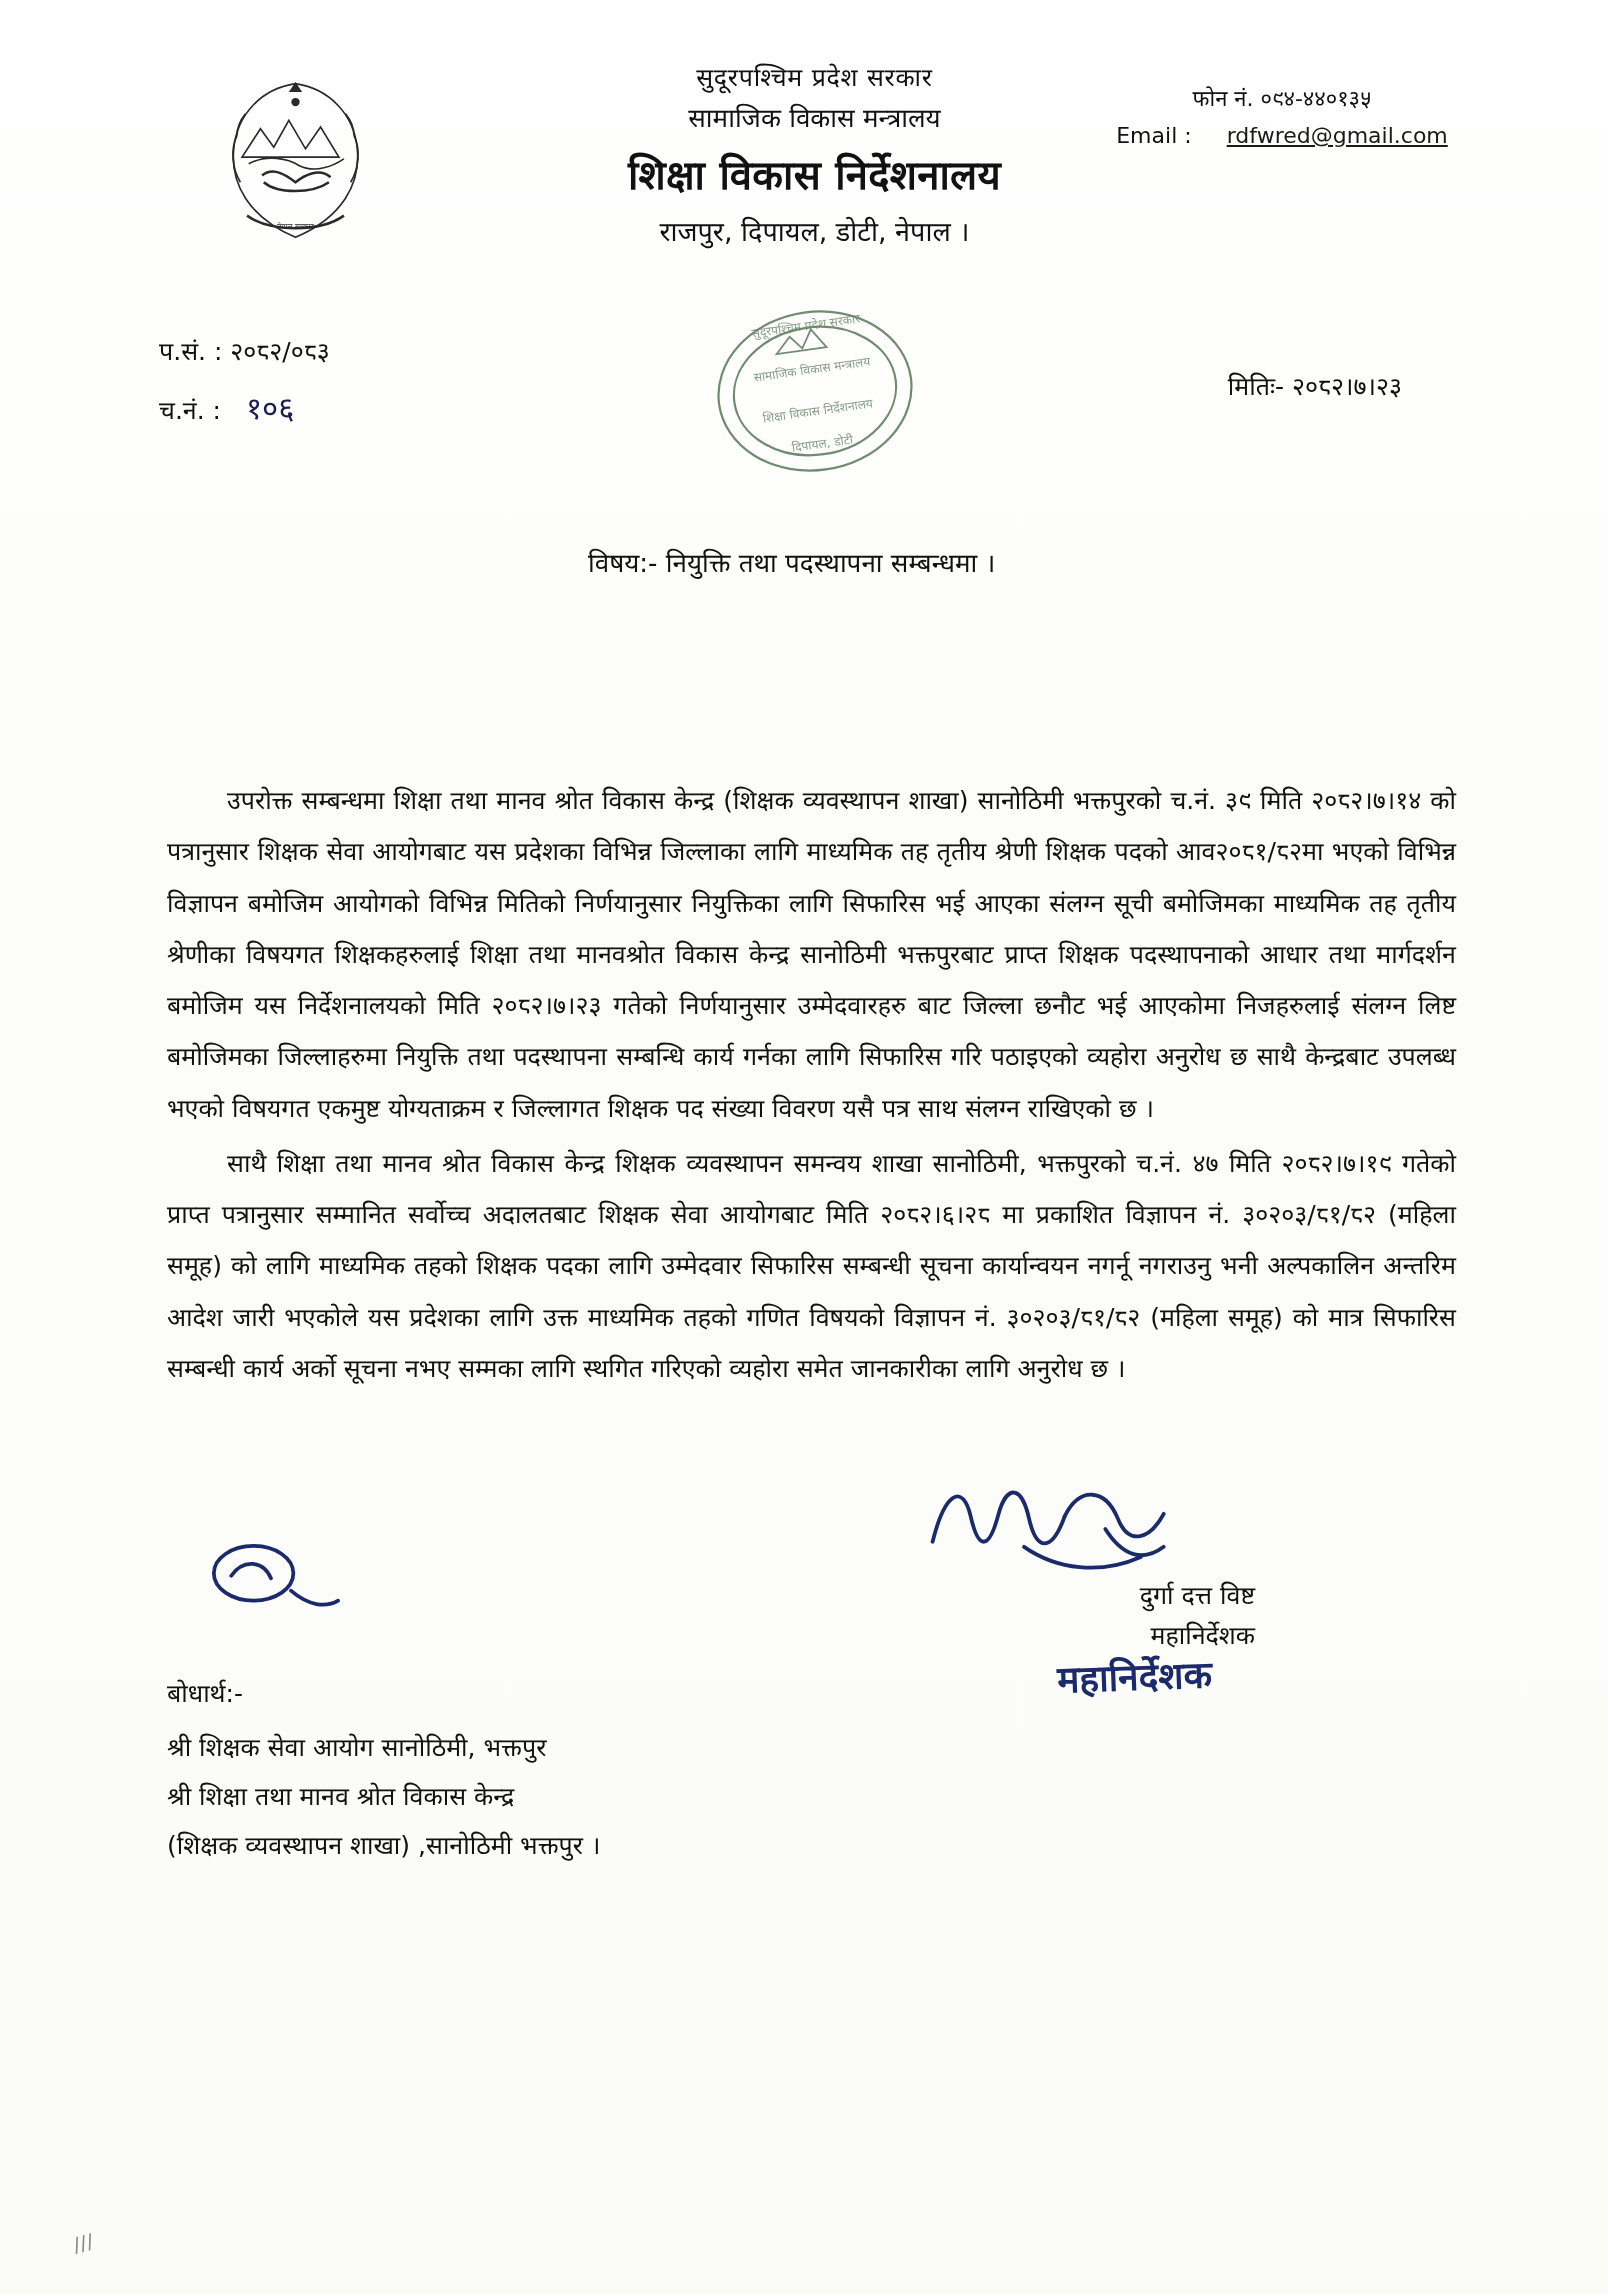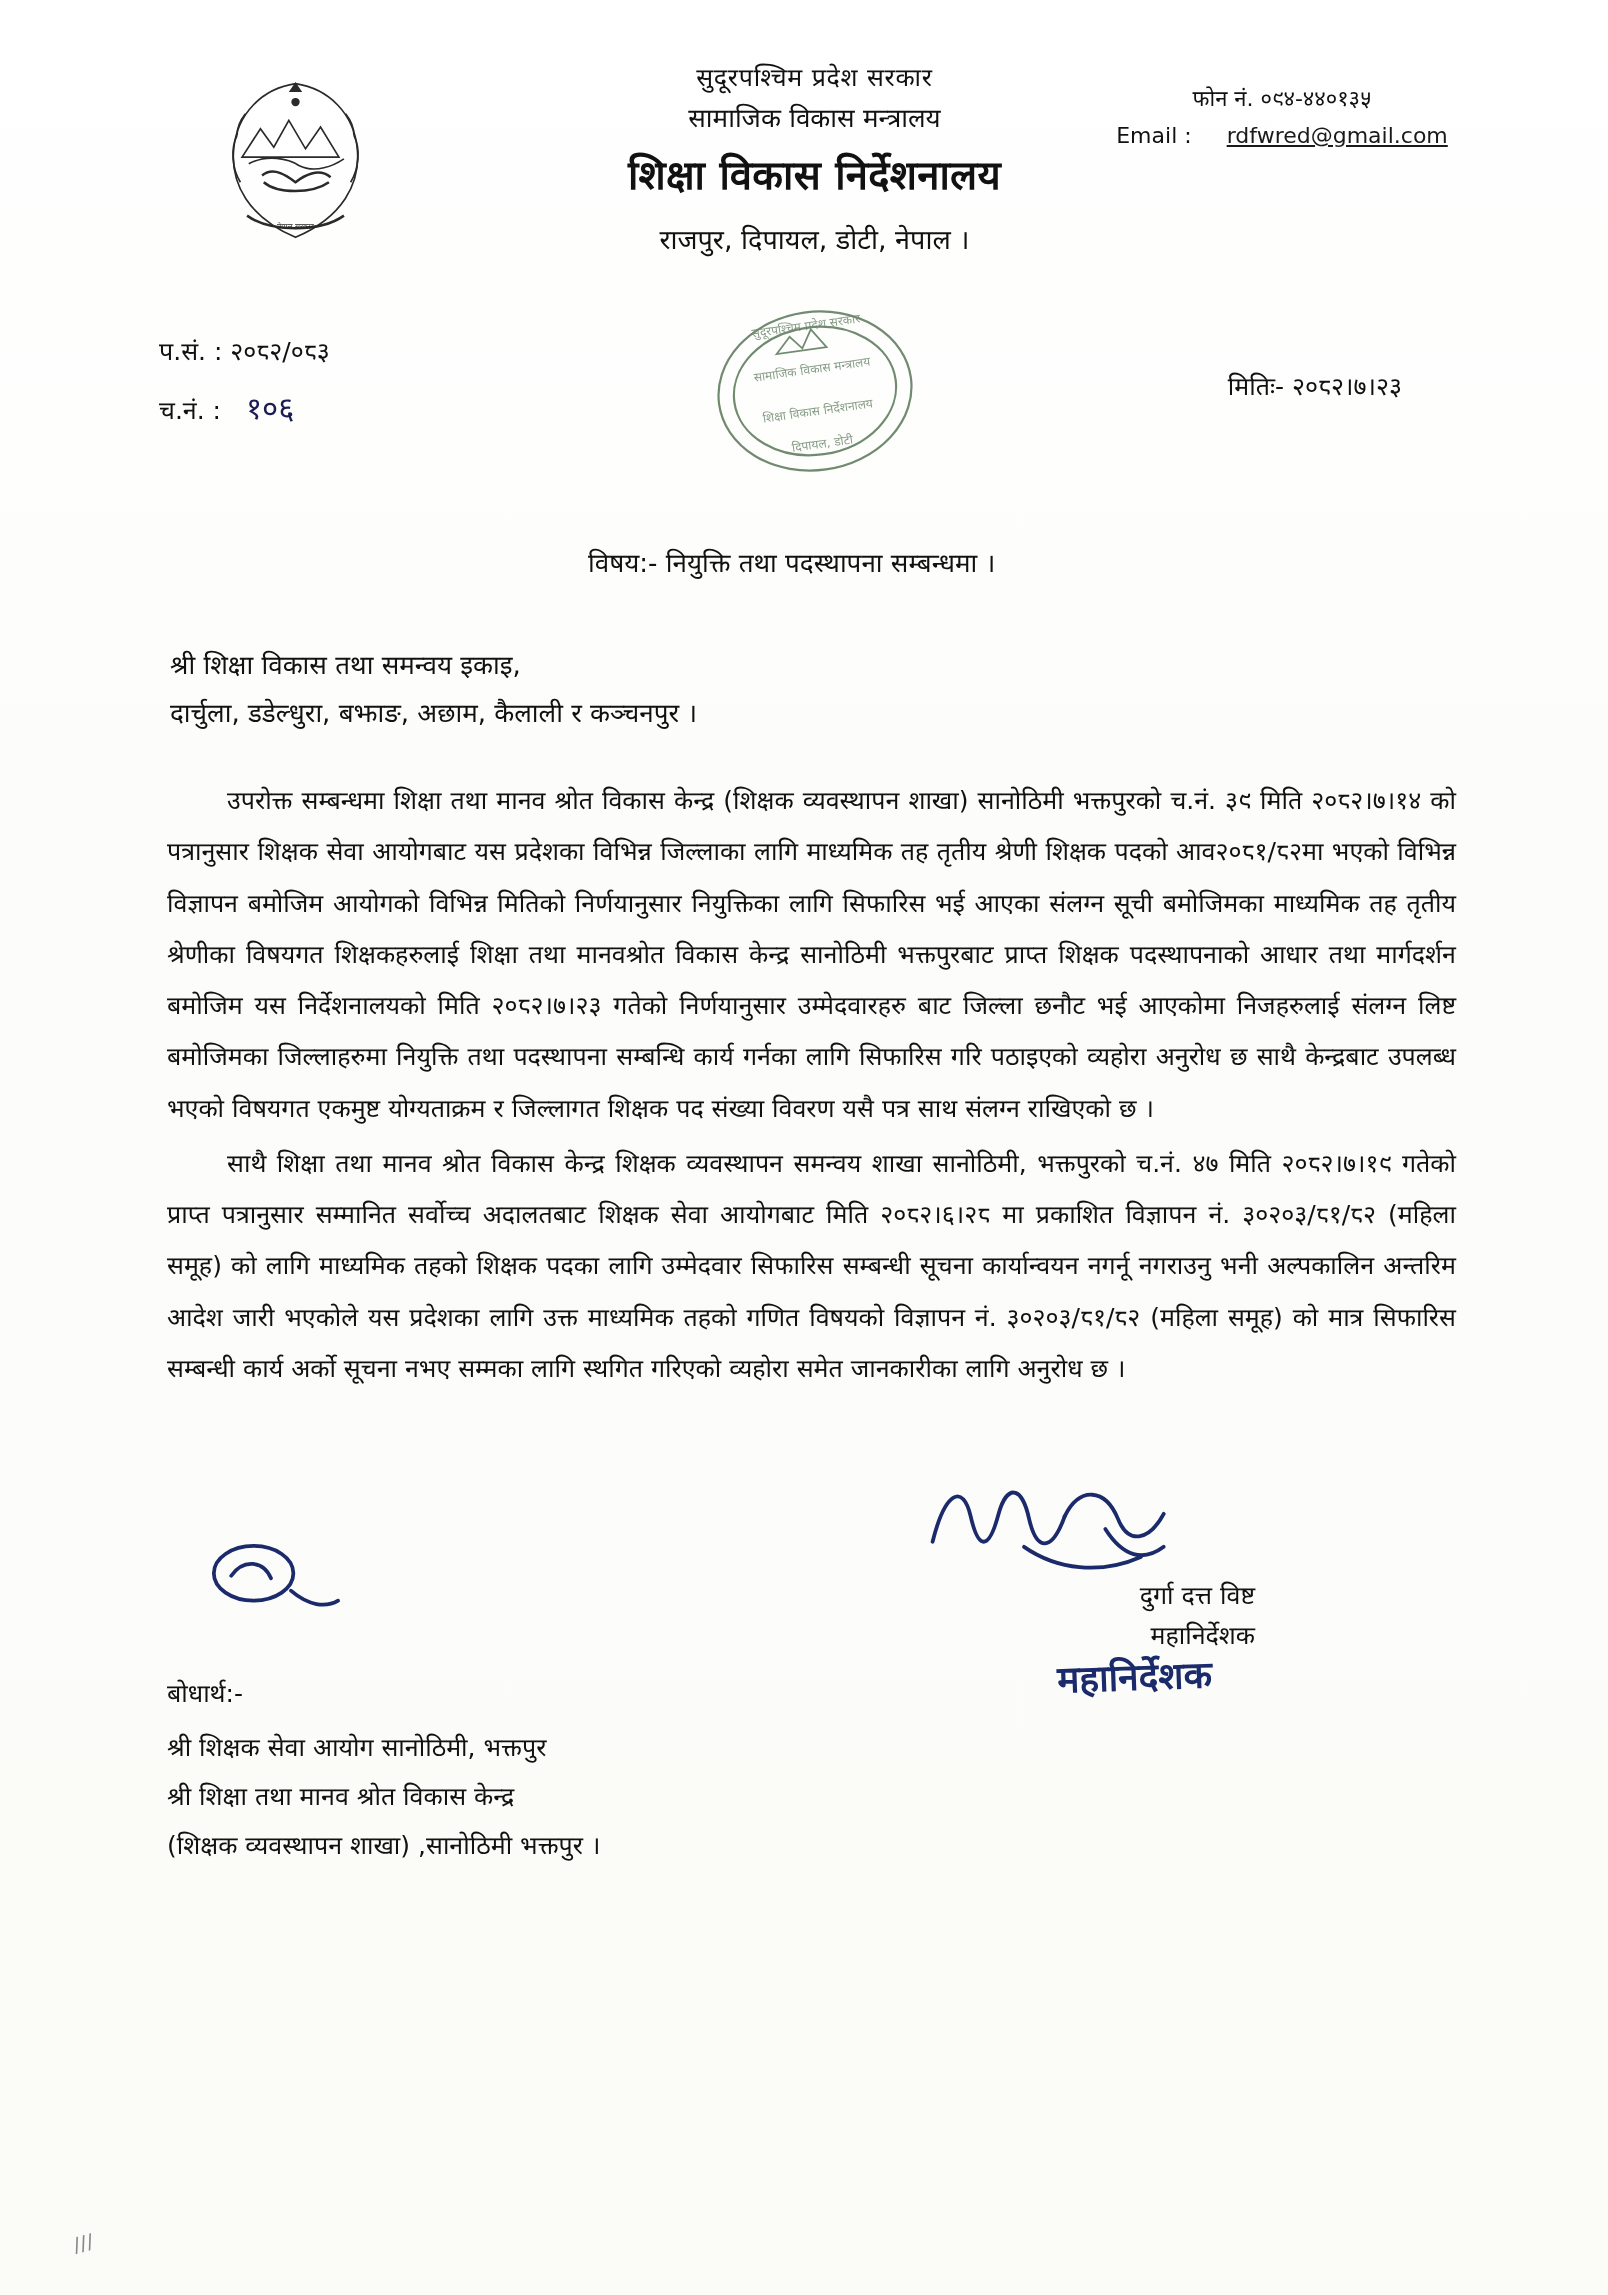--- a/index.html
+++ b/index.html
@@ -60,21 +60,21 @@
     margin-top: 4px;
   }
   .org-title {
     font-size: 40px;
     font-weight: bold;
     margin-top: 8px;
     letter-spacing: 0.3px;
   }
   .org-addr {
     font-size: 27px;
-    margin-top: 16px;
+    margin-top: 8px;
     text-align: center;
   }
 
   .contact-block {
     position: absolute;
     right: 120px;
     top: 40px;
     width: 414px;
     text-align: center;
     font-size: 22px;
@@ -300,24 +300,20 @@
         <path d="M70 62 L84 48 L94 60 L104 44 L116 62 Z"></path>
       </g>
     </svg>
   </div>
 
   <div class="subject">
     <span>विषय:-</span>
     <span>नियुक्ति तथा पदस्थापना सम्बन्धमा ।</span>
   </div>
 
-  <div class="recipient">
-    <div>श्री शिक्षा विकास तथा समन्वय इकाइ,</div>
-    <div>दार्चुला, डडेल्धुरा, बझाङ, अछाम, कैलाली र कञ्चनपुर ।</div>
-  </div>
 
   <div class="body-text">
     <p class="indent">उपरोक्त सम्बन्धमा शिक्षा तथा मानव श्रोत विकास केन्द्र (शिक्षक व्यवस्थापन शाखा) सानोठिमी भक्तपुरको च.नं. ३९ मिति २०८२।७।१४ को पत्रानुसार शिक्षक सेवा आयोगबाट यस प्रदेशका विभिन्न जिल्लाका लागि माध्यमिक तह तृतीय श्रेणी शिक्षक पदको आव२०८१/८२मा भएको विभिन्न विज्ञापन बमोजिम आयोगको विभिन्न मितिको निर्णयानुसार नियुक्तिका लागि सिफारिस भई आएका संलग्न सूची बमोजिमका माध्यमिक तह तृतीय श्रेणीका विषयगत शिक्षकहरुलाई शिक्षा तथा मानवश्रोत विकास केन्द्र सानोठिमी भक्तपुरबाट प्राप्त शिक्षक पदस्थापनाको आधार तथा मार्गदर्शन बमोजिम यस निर्देशनालयको मिति २०८२।७।२३ गतेको निर्णयानुसार उम्मेदवारहरु बाट जिल्ला छनौट भई आएकोमा निजहरुलाई संलग्न लिष्ट बमोजिमका जिल्लाहरुमा नियुक्ति तथा पदस्थापना सम्बन्धि कार्य गर्नका लागि सिफारिस गरि पठाइएको व्यहोरा अनुरोध छ साथै केन्द्रबाट उपलब्ध भएको विषयगत एकमुष्ट योग्यताक्रम र जिल्लागत शिक्षक पद संख्या विवरण यसै पत्र साथ संलग्न राखिएको छ ।</p>
     <p class="indent">साथै शिक्षा तथा मानव श्रोत विकास केन्द्र शिक्षक व्यवस्थापन समन्वय शाखा सानोठिमी, भक्तपुरको च.नं. ४७ मिति २०८२।७।१९ गतेको प्राप्त पत्रानुसार सम्मानित सर्वोच्च अदालतबाट शिक्षक सेवा आयोगबाट मिति २०८२।६।२८ मा प्रकाशित विज्ञापन नं. ३०२०३/८१/८२ (महिला समूह) को लागि माध्यमिक तहको शिक्षक पदका लागि उम्मेदवार सिफारिस सम्बन्धी सूचना कार्यान्वयन नगर्नू नगराउनु भनी अल्पकालिन अन्तरिम आदेश जारी भएकोले यस प्रदेशका लागि उक्त माध्यमिक तहको गणित विषयको विज्ञापन नं. ३०२०३/८१/८२ (महिला समूह) को मात्र सिफारिस सम्बन्धी कार्य अर्को सूचना नभए सम्मका लागि स्थगित गरिएको व्यहोरा समेत जानकारीका लागि अनुरोध छ ।</p>
   </div>
 
   <div class="sign-scribble">
     <svg viewBox="0 0 220 100" xmlns="http://www.w3.org/2000/svg">
       <g fill="none" stroke="currentColor" stroke-width="3" stroke-linecap="round">
         <path d="M14 62 C24 22 38 16 44 42 C50 68 58 70 66 40 C72 18 84 16 90 44 C96 70 108 70 118 42"></path>

